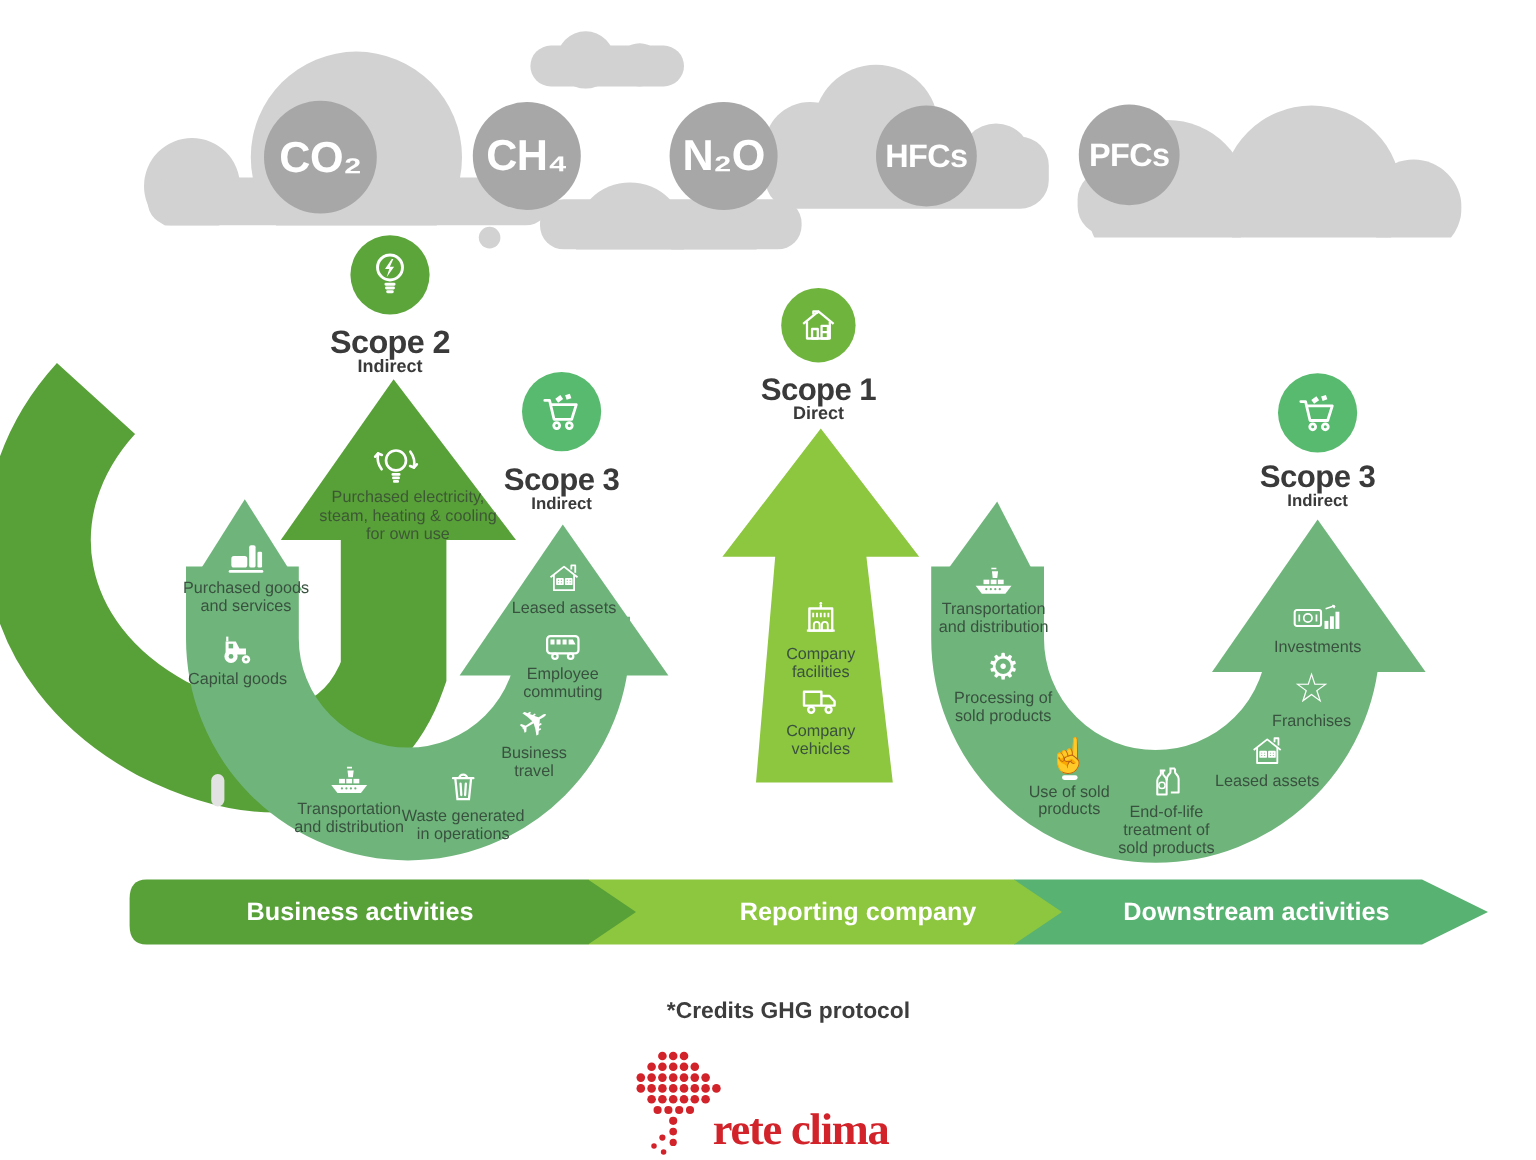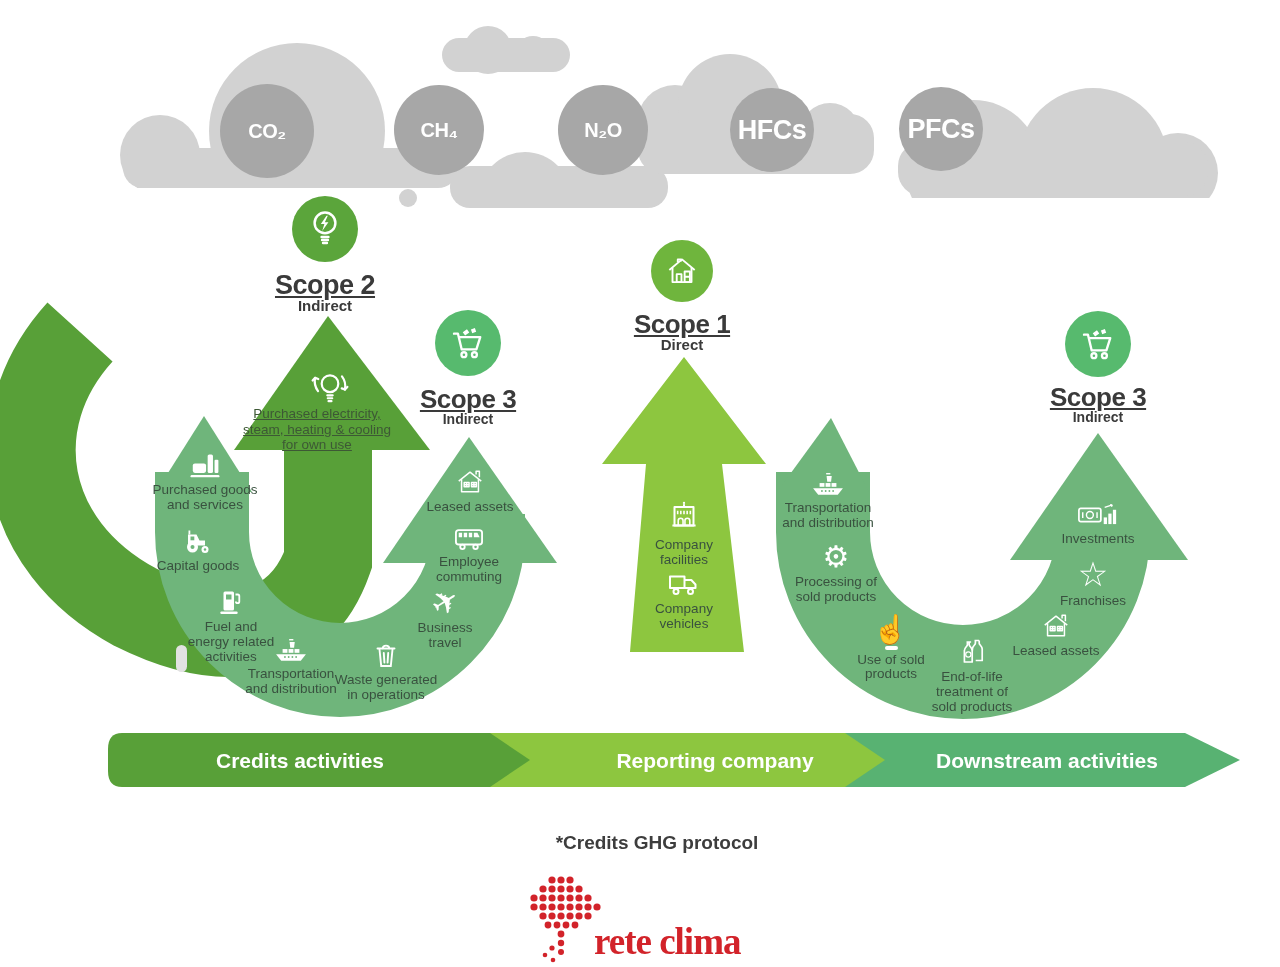--- a/index.html
+++ b/index.html
@@ -4,24 +4,24 @@
 <style>
   html,body{margin:0;padding:0;background:#fff;}
   #stage{position:relative;width:1280px;height:967px;overflow:hidden;background:#fff;
          font-family:"Liberation Sans", sans-serif;}
   .abs{position:absolute;}
   .cloud{position:absolute;overflow:hidden;}
   .cloud .puff{position:absolute;background:#d2d2d2;border-radius:50%;}
   .cloud .base{position:absolute;background:#d2d2d2;}
   .gas{position:absolute;background:#a7a7a7;border-radius:50%;display:flex;
        align-items:center;justify-content:center;color:#fff;font-weight:bold;
-       font-size:20px;letter-spacing:-0.5px;}
+       font-size:36px;letter-spacing:-0.5px;}
   .scope-circle{position:absolute;border-radius:50%;display:flex;align-items:center;justify-content:center;}
   .scope-title{position:absolute;transform:translateX(-50%);font-size:27px;font-weight:bold;
-               color:#3a3a3a;letter-spacing:-0.5px;white-space:nowrap;text-align:center;text-decoration:underline;}
+               color:#3a3a3a;letter-spacing:-0.5px;white-space:nowrap;text-align:center;}
   .scope-sub{position:absolute;transform:translateX(-50%);font-size:15px;font-weight:bold;
              color:#3a3a3a;white-space:nowrap;text-align:center;}
   .item{position:absolute;transform:translateX(-50%);text-align:center;}
   .item .ic{display:flex;justify-content:center;align-items:flex-end;margin-bottom:3px;}
   .item .lbl{color:#39513f;font-size:13.5px;line-height:1.1;white-space:pre-line;}
   .tri-label{position:absolute;transform:translateX(-50%);text-align:center;color:#3d5835;
              font-size:13.5px;line-height:1.15;white-space:pre-line;}
   .bar-label{position:absolute;transform:translate(-50%,-50%);color:#fff;font-weight:bold;
              font-size:21px;white-space:nowrap;}
   .glyph{color:#fff;line-height:1;display:inline-block;}
@@ -200,21 +200,21 @@
 
   <div class="abs" style="left:330px;top:366px;transform:translateX(-50%);">
     <svg width="46" height="44" viewBox="0 0 36 36" fill="none" stroke="#fff" stroke-width="1.8" stroke-linecap="round">
       <circle cx="18" cy="14.5" r="6.8"></circle>
       <path d="M15.8,24 h4.4 M16.2,26.4 h3.6 M16.8,28.8 h2.4"></path>
       <path d="M27.8,8.5 a13.5,13.5 0 0 1 2.4,10.8"></path>
       <path d="M8.2,20.5 a13.5,13.5 0 0 1 -2.4,-10.8"></path>
       <path d="M30.2,19.3 l2,-2.2 M30.2,19.3 l-2.6,-1 M5.8,9.7 l-2,2.2 M5.8,9.7 l2.6,1"></path>
     </svg>
   </div>
-  <div class="tri-label" style="left:317px;top:406px;width:170px;text-decoration:underline;">Purchased electricity,
+  <div class="tri-label" style="left:340px;top:406px;width:170px;">Purchased electricity,
 steam, heating &amp; cooling
 for own use</div>
 
   <div class="item" style="left:684px;top:497px;width:110px;">
     <div class="ic">
       <svg width="36" height="38" viewBox="0 0 34 36" fill="none" stroke="#fff" stroke-width="1.9" stroke-linejoin="round">
         <rect x="8" y="9.5" width="18" height="17.5"></rect>
         <path d="M17,9.5 V6.8"></path>
           <circle cx="17" cy="5.6" r="1.1" fill="#fff" stroke="none"></circle>
         <path d="M11,13 v3.4 M14,13 v3.4 M17,13 v3.4 M20,13 v3.4 M23,13 v3.4" stroke-width="1.5"></path>
@@ -256,33 +256,20 @@
         <path fill="#fff" d="M7,16 V8.5 h8.5 l3,6 H24 v5 H7 z"></path>
         <rect x="9.5" y="10.5" width="3.8" height="3.8" fill="#6fb57b"></rect>
         <rect x="7.5" y="4.5" width="1.8" height="4" fill="#fff"></rect>
         <circle cx="11.5" cy="21" r="5.5" fill="#fff"></circle>
           <circle cx="11.5" cy="21" r="2" fill="#6fb57b"></circle>
         <circle cx="24" cy="23.5" r="3.5" fill="#fff"></circle>
           <circle cx="24" cy="23.5" r="1.2" fill="#6fb57b"></circle>
       </svg>
     </div>
     <div class="lbl">Capital goods</div>
-  </div>
-  <div class="item" style="left:231px;top:587px;width:106px;">
-    <div class="ic">
-      <svg width="30" height="30" viewBox="0 0 30 30" fill="none">
-        <rect x="7.5" y="4.5" width="10.5" height="19" rx="1.5" fill="#fff"></rect>
-        <rect x="10" y="7.5" width="5.5" height="5" fill="#6fb57b"></rect>
-        <path d="M19.5,7.5 h2.2 a1.6,1.6 0 0 1 1.6,1.6 v5.4 a1.7,1.7 0 0 1 -3.4,0" stroke="#fff" stroke-width="1.8"></path>
-        <path d="M5.5,25.8 h15" stroke="#fff" stroke-width="2.4" stroke-linecap="round"></path>
-      </svg>
-    </div>
-    <div class="lbl">Fuel and
-energy related
-activities</div>
   </div>
   <div class="item" style="left:291px;top:636px;width:126px;">
     <div class="ic">
       <svg width="38" height="28" viewBox="0 0 40 30" fill="none">
         <path fill="#fff" d="M4,19.5 H36 L30.5,26.5 H9.5 Z"></path>
         <rect x="11" y="14" width="5.2" height="4" fill="#fff"></rect>
           <rect x="17.4" y="14" width="5.2" height="4" fill="#fff"></rect>
           <rect x="23.8" y="14" width="5.2" height="4" fill="#fff"></rect>
         <path fill="#fff" d="M18.5,6.5 h5.5 l-0.7,6 h-4.1 z"></path>
         <path d="M18,4 h4.5" stroke="#fff" stroke-width="1.5"></path>
@@ -415,20 +402,20 @@
         <path d="M6,10.5 v6 M21,10.5 v6" stroke-width="1.5"></path>
         <rect x="28" y="16" width="3.4" height="7" fill="#fff" stroke="none"></rect>
         <rect x="32.8" y="12" width="3.4" height="11" fill="#fff" stroke="none"></rect>
         <rect x="37.6" y="8" width="3.4" height="15" fill="#fff" stroke="none"></rect>
         <path d="M29,5.5 l8,-2.7 M37,2.8 l-2.3,-0.2 M37,2.8 l-0.9,2.1" stroke-width="1.4"></path>
       </svg>
     </div>
     <div class="lbl">Investments</div>
   </div>
 
-  <div class="bar-label" style="left:300px;top:761px;">Credits activities</div>
+  <div class="bar-label" style="left:300px;top:761px;">Business activities</div>
   <div class="bar-label" style="left:687px;top:761px;margin-left:28px;">Reporting company</div>
   <div class="bar-label" style="left:1047px;top:761px;">Downstream activities</div>
 
   <div id="credits" style="left:657px;top:832px;">*Credits GHG protocol</div>
   <div id="logo-text" style="left:594px;top:920px;">rete clima</div>
 
 </div>
 
 </body></html>

